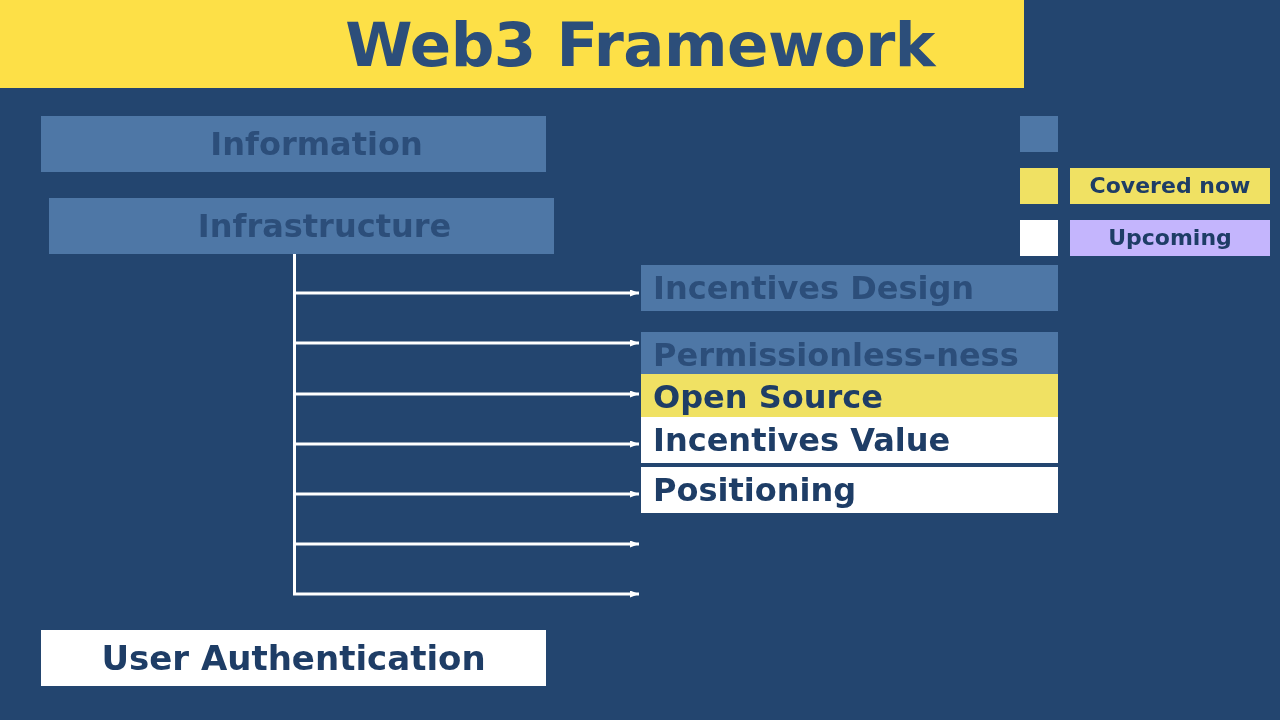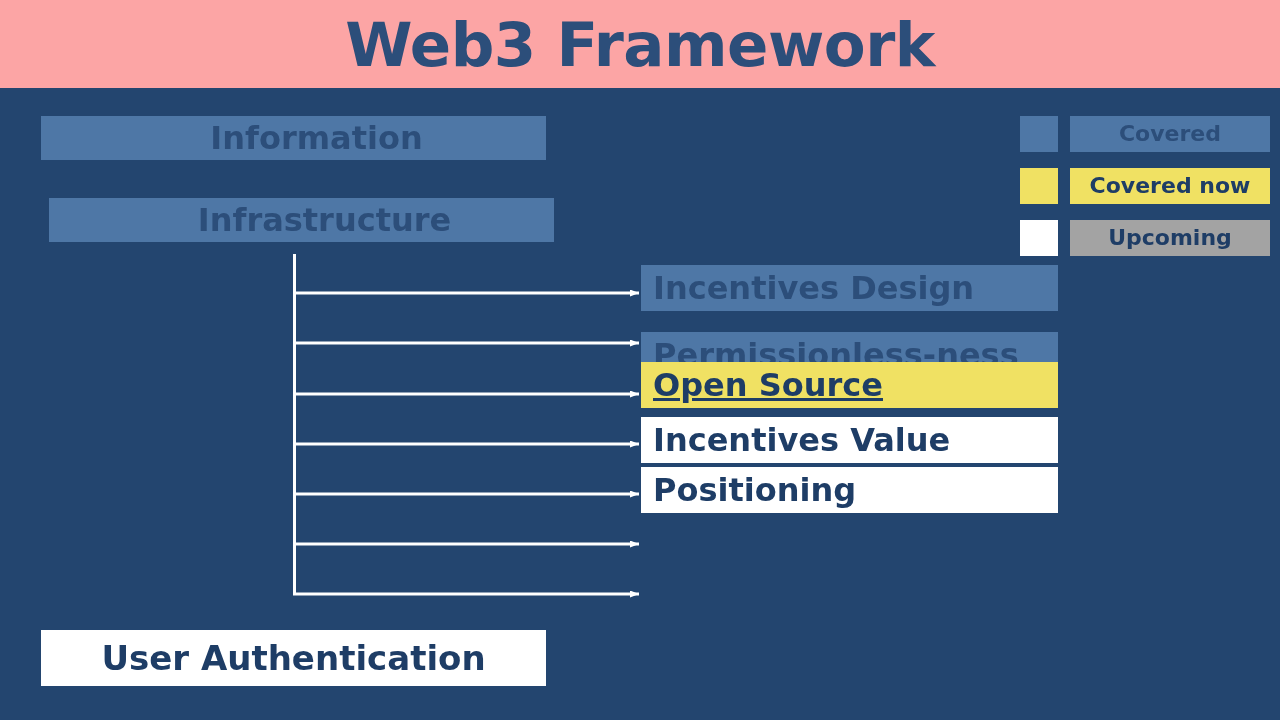--- a/index.html
+++ b/index.html
@@ -20,23 +20,23 @@
     width: 1280px;
     height: 720px;
     background: #23456f;
   }
 
   
   #banner {
     position: absolute;
     left: 0;
     top: 0;
-    width: 1280px;
+    width: 1024px;
     height: 88px;
-    background: #fca5a5;
+    background: #fde047;
   }
   #banner-title {
     position: absolute;
     left: 0;
     top: 0;
     width: 1280px;
     height: 88px;
     display: flex;
     align-items: center;
     justify-content: center;
@@ -69,21 +69,21 @@
   }
   .node.upcoming {
     background: #ffffff;
     color: #1e3d66;
   }
 
   
   .left-node {
     left: 41px;
     width: 505px;
-    height: 44px;
+    height: 56px;
     justify-content: center;
     font-size: 32px;
     padding-left: 46px;
   }
   #node-information  { top: 116px; }
   #node-infrastructure { top: 198px; margin-left: 8px; }
 
   #node-user-authentication {
     left: 41px;
     top: 630px;
@@ -135,21 +135,21 @@
     font-size: 22px;
     font-weight: bold;
     line-height: 1;
     white-space: nowrap;
   }
   .sw-covered { background: #4e77a6; }
   .sw-now     { background: #f0e163; }
   .sw-upcoming{ background: #ffffff; }
   .lb-covered { background: #4e77a6; color: #2c4e7a; }
   .lb-now     { background: #f0e163; color: #1e3d66; }
-  .lb-upcoming{ background: #a3a3a3; color: #1e3d66; }
+  .lb-upcoming{ background: #c4b5fd; color: #1e3d66; }
 
   
   #connectors {
     position: absolute;
     left: 0;
     top: 0;
     width: 1280px;
     height: 720px;
     pointer-events: none;
   }
@@ -181,28 +181,27 @@
     <line x1="293" y1="594" x2="639" y2="594" stroke="#ffffff" stroke-width="3" marker-end="url(#arrowhead)"></line>
   </svg>
 
   <div id="node-information" class="node left-node covered">Information</div>
   <div id="node-infrastructure" class="node left-node covered">Infrastructure</div>
 
   <div id="node-user-authentication" class="node upcoming">User Authentication</div>
 
   <div class="node right-node covered" style="top:265px;">Incentives Design</div>
   <div class="node right-node covered" style="top:332px;">Permissionless-ness</div>
-  <div class="node right-node now" style="top:362px;text-decoration:underline;">Open Source</div>
+  <div class="node right-node now" style="top:374px;">Open Source</div>
   <div class="node right-node upcoming" style="top:417px;">Incentives Value</div>
   <div class="node right-node upcoming" style="top:467px;">Positioning</div>
 
   <div id="legend">
     <div class="legend-row">
       <div class="legend-swatch sw-covered"></div>
-      <div class="legend-label lb-covered">Covered</div>
     </div>
     <div class="legend-row">
       <div class="legend-swatch sw-now"></div>
       <div class="legend-label lb-now">Covered now</div>
     </div>
     <div class="legend-row">
       <div class="legend-swatch sw-upcoming"></div>
       <div class="legend-label lb-upcoming">Upcoming</div>
     </div>
   </div>

